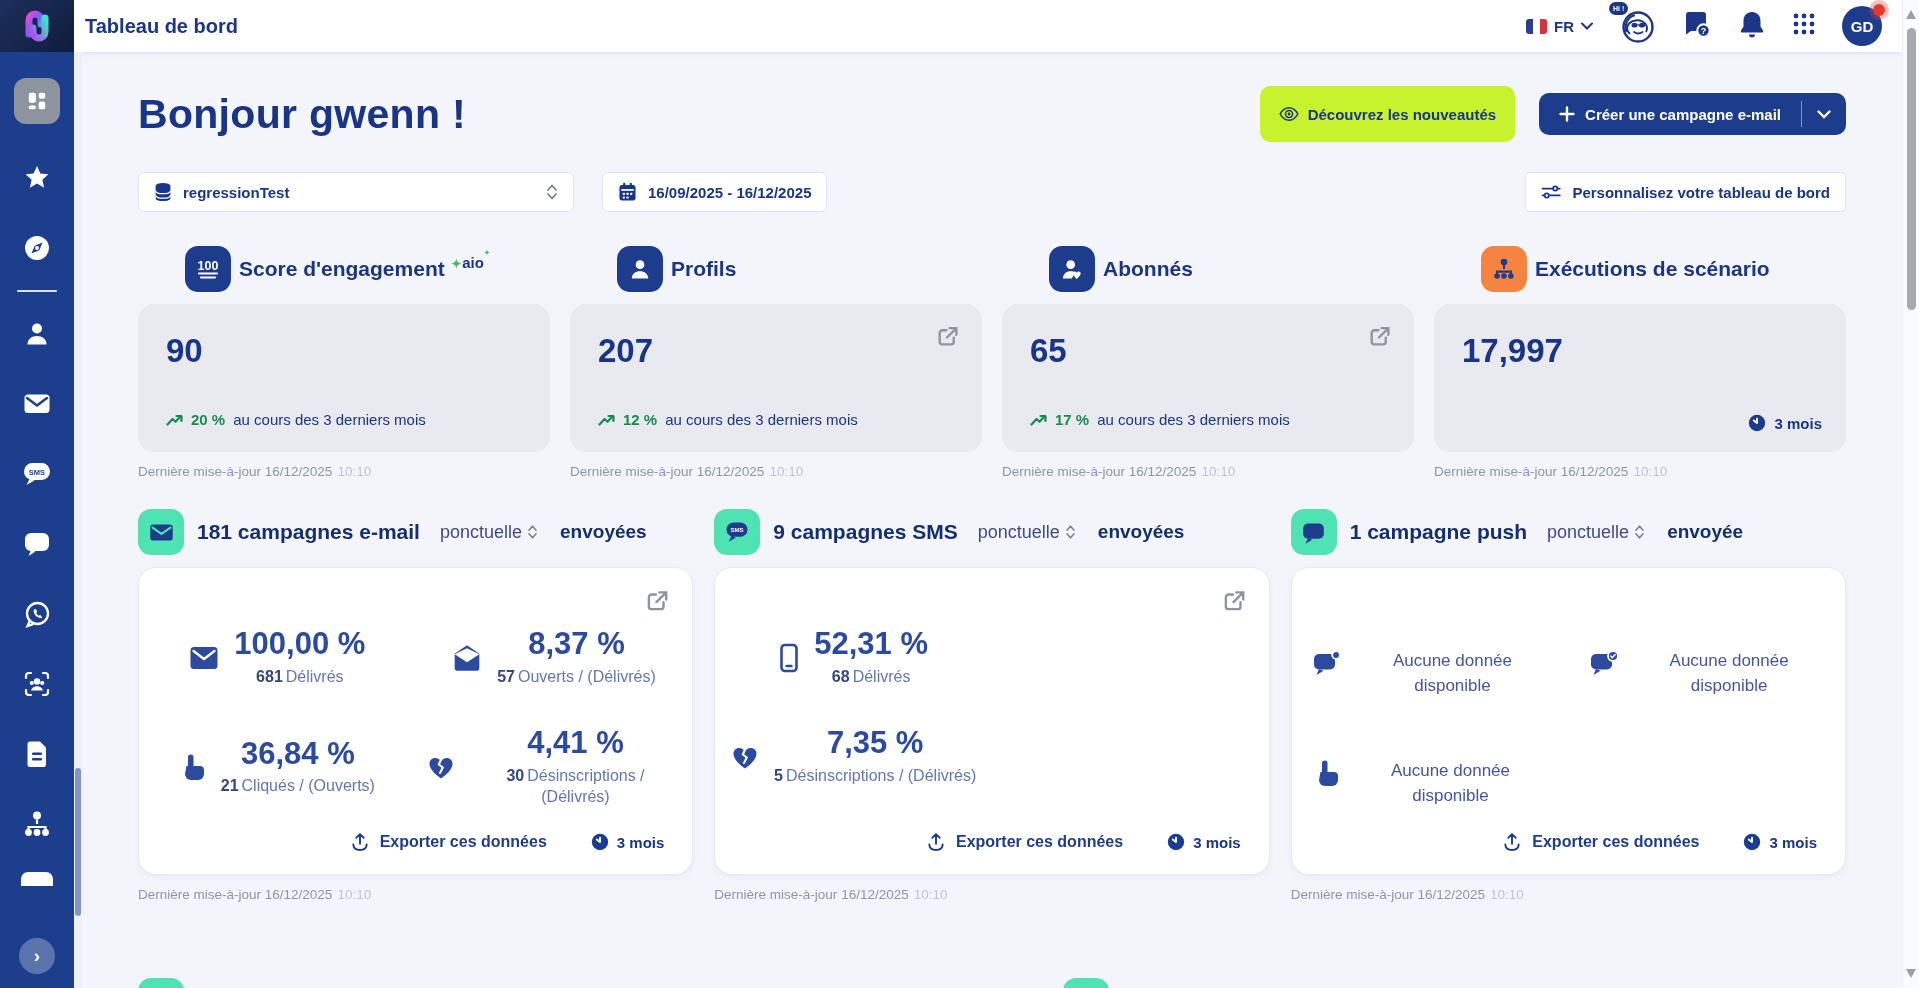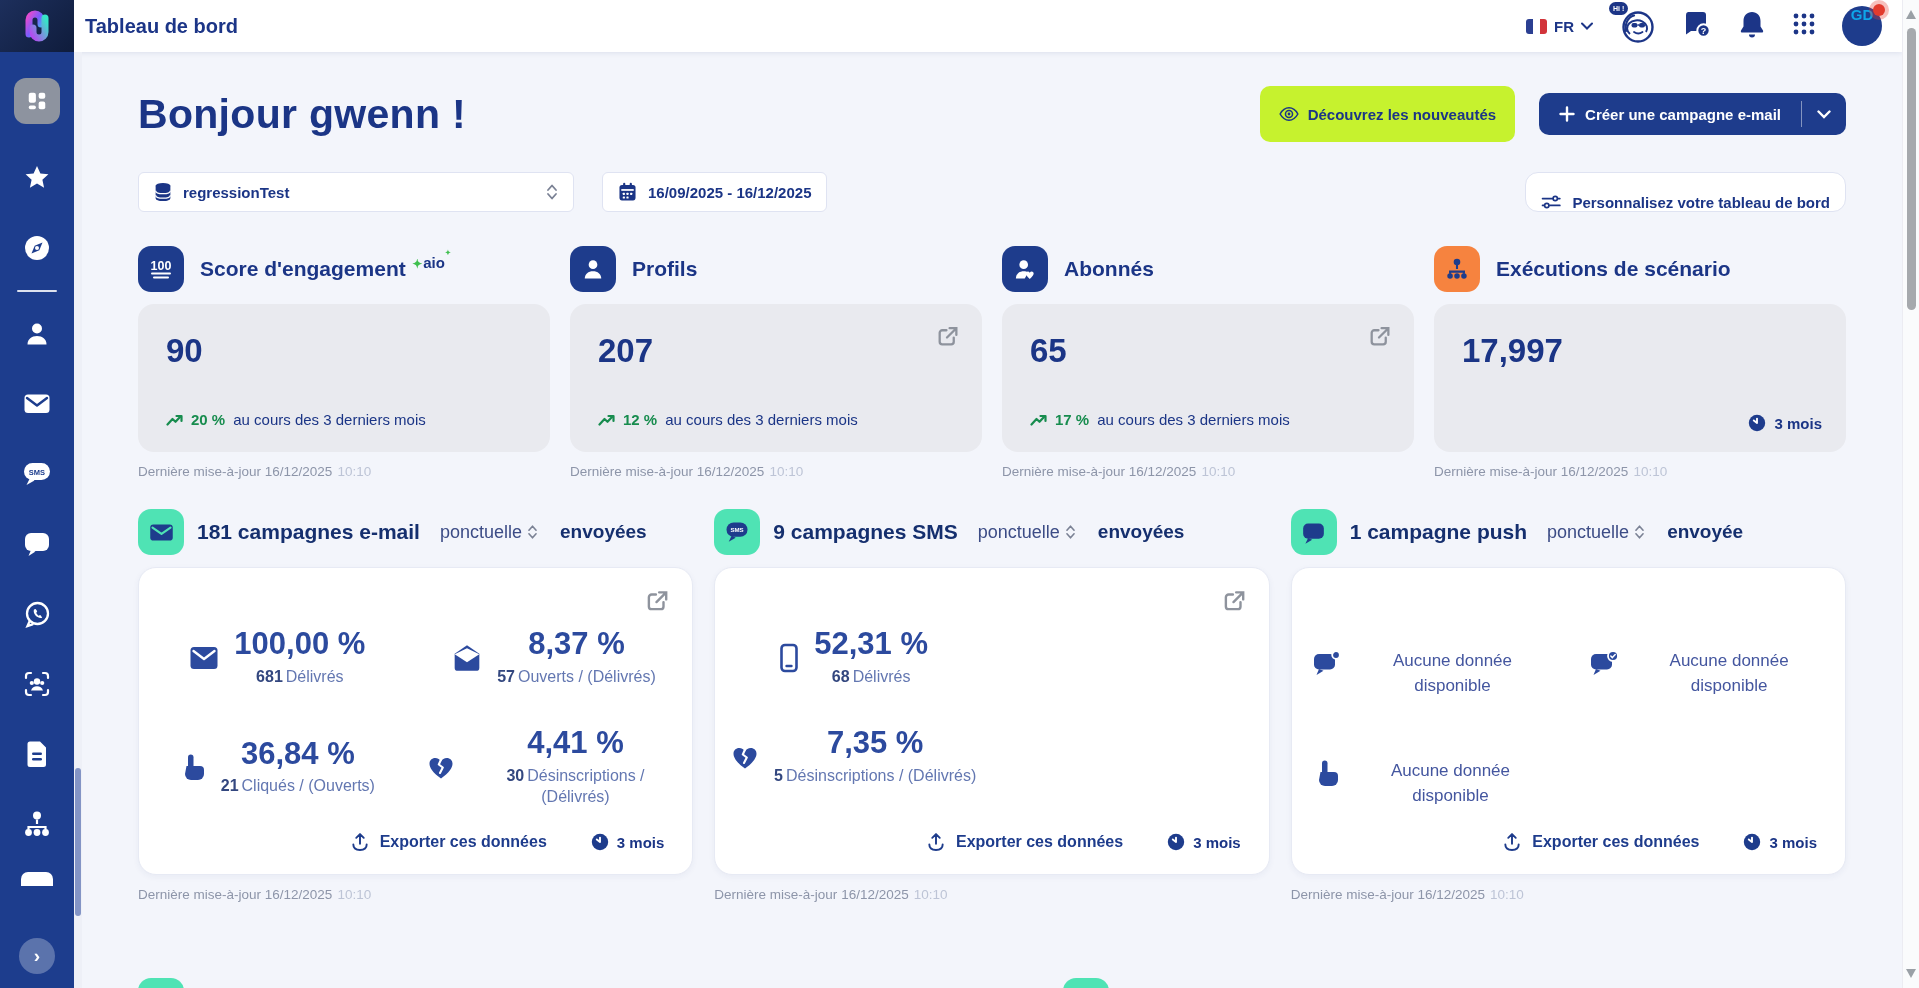--- a/index.html
+++ b/index.html
@@ -21,21 +21,21 @@
   
   .topbar { position:absolute; left:63px; top:0; right:17px; height:52px; background:#fff; display:flex; align-items:center; padding:0 20px 0 22px; box-shadow:0 1px 5px rgba(30,50,110,.10); z-index:5; }
   .topbar-title { font-size:20px; font-weight:700; color:#1c3587; }
   .topbar-right { margin-left:auto; display:flex; align-items:center; gap:25px; }
   .lang { display:flex; align-items:center; gap:7px; cursor:pointer;justify-content:center; }
   .flag { width:21px; height:15px; border-radius:3px; overflow:hidden; display:flex; }
   .flag i { flex:1; } .flag .b{background:#2b3f92;} .flag .w{background:#fff;} .flag .r{background:#d2343a;}
   .lang-label { font-size:15px; font-weight:600; color:#1c3587; }
   .mascot { position:relative; width:38px; height:38px; }
   .hi-badge { position:absolute; top:-5px; left:-9px; background:#1c3587; color:#fff; font-size:7px; font-weight:700; border-radius:9px; padding:3px 4px; z-index:2; }
-  .avatar { position:relative; width:40px; height:40px; border-radius:50%; background:#1e3c8c; color:#0ea5e9; font-size:15px; font-weight:700; display:flex; justify-content:center; cursor:pointer; }
+  .avatar { position:relative; width:40px; height:40px; border-radius:50%; background:#1e3c8c; color:#ffffff; font-size:15px; font-weight:700; display:flex; align-items:center; justify-content:center; cursor:pointer; }
   .avatar .dot { position:absolute; top:-2px; right:-3px; width:12px; height:12px; border-radius:50%; background:#e23b2e; box-shadow:0 0 0 4px rgba(230,60,50,.32); }
 
   
   .main-scrollbar { position:absolute; right:0; top:0; width:17px; height:988px; background:#fafbfc; border-left:1px solid #ececf2; z-index:7; }
   .sb-up, .sb-down { position:absolute; left:3px; width:0; height:0; border-left:5.5px solid transparent; border-right:5.5px solid transparent; }
   .sb-up { top:10px; border-bottom:9px solid #9aa0a6; }
   .sb-down { bottom:10px; border-top:9px solid #9aa0a6; }
   .main-scrollbar .thumb { position:absolute; left:4px; top:28px; width:9px; height:282px; background:#a6a9ad; border-radius:5px; }
 
   
@@ -46,28 +46,28 @@
   .btn-lime { display:flex; align-items:center; gap:9px; background:#c6f22e; color:#1b3586; font-size:15px; font-weight:700; height:56px; padding:0 19px; border-radius:10px; cursor:pointer; }
   .btn-navy { display:flex; align-items:stretch; background:#1e3c8c; color:#fff; height:42px; border-radius:10px; overflow:hidden; cursor:pointer; }
   .btn-navy .main { display:flex; align-items:center; gap:10px; padding:0 20px; font-size:15px; font-weight:700; }
   .btn-navy .sep { width:1px; background:rgba(255,255,255,.45); margin:8px 0; }
   .btn-navy .caret { width:44px; display:flex; align-items:center; justify-content:center; }
 
   .filters-row { display:flex; align-items:center; margin-top:30px; }
   .pill { display:flex; align-items:center; gap:11px; background:#fff; border:1.5px solid #dfe3f2; border-radius:6px; height:40px; padding:0 15px; font-size:15px; font-weight:600; color:#1b3586; cursor:pointer; }
   .pill.list-select { width:436px; margin-right:28px; }
   .pill .grow { flex:1; }
-  .pill.customize { margin-left:auto; border-radius:13px;align-items:flex-end; }
+  .pill.customize { margin-left:auto; border-radius:4px; }
 
   
   .kpi-grid { display:grid; grid-template-columns:repeat(4,1fr); gap:20px; margin-top:34px; }
   .tile { width:46px; height:46px; border-radius:13px; background:#1e3c8c; display:flex; align-items:center; justify-content:center; flex:none; }
   .tile.orange { background:#f6833f; }
   .tile.teal { background:#4fe3b4; }
-  .kpi-head { display:flex; align-items:center; gap:16px; height:46px; }
+  .kpi-head { display:flex; align-items:center; gap:8px; height:46px;margin-left:47px; }
   .kpi-title { font-size:21px; font-weight:800; color:#1b3586; }
   .aio-badge { font-size:15px; font-weight:700; color:#1b3586; margin-left:2px; position:relative; top:-8px; }
   .aio-badge .sp1 { color:#3fbf4e; font-size:12px; margin-right:1px; }
   .aio-badge .sp2 { color:#3fbf4e; font-size:7px; vertical-align:top; }
   .kpi-card { margin-top:12px; background:#e9eaef; border-radius:16px; height:148px; position:relative; padding:28px 28px; }
   .kpi-value { font-size:33px; font-weight:700; color:#1b3586; }
   .kpi-trend { position:absolute; left:28px; bottom:24px; display:flex; align-items:center; gap:8px; font-size:15px; color:#1b3586; }
   .trend-pct { color:#178c4e; font-weight:800; }
   .ext-icon { position:absolute; right:22px; top:20px; cursor:pointer; }
   .period { display:flex; align-items:center; gap:8px; font-size:15px; font-weight:600; color:#1b3586; }

